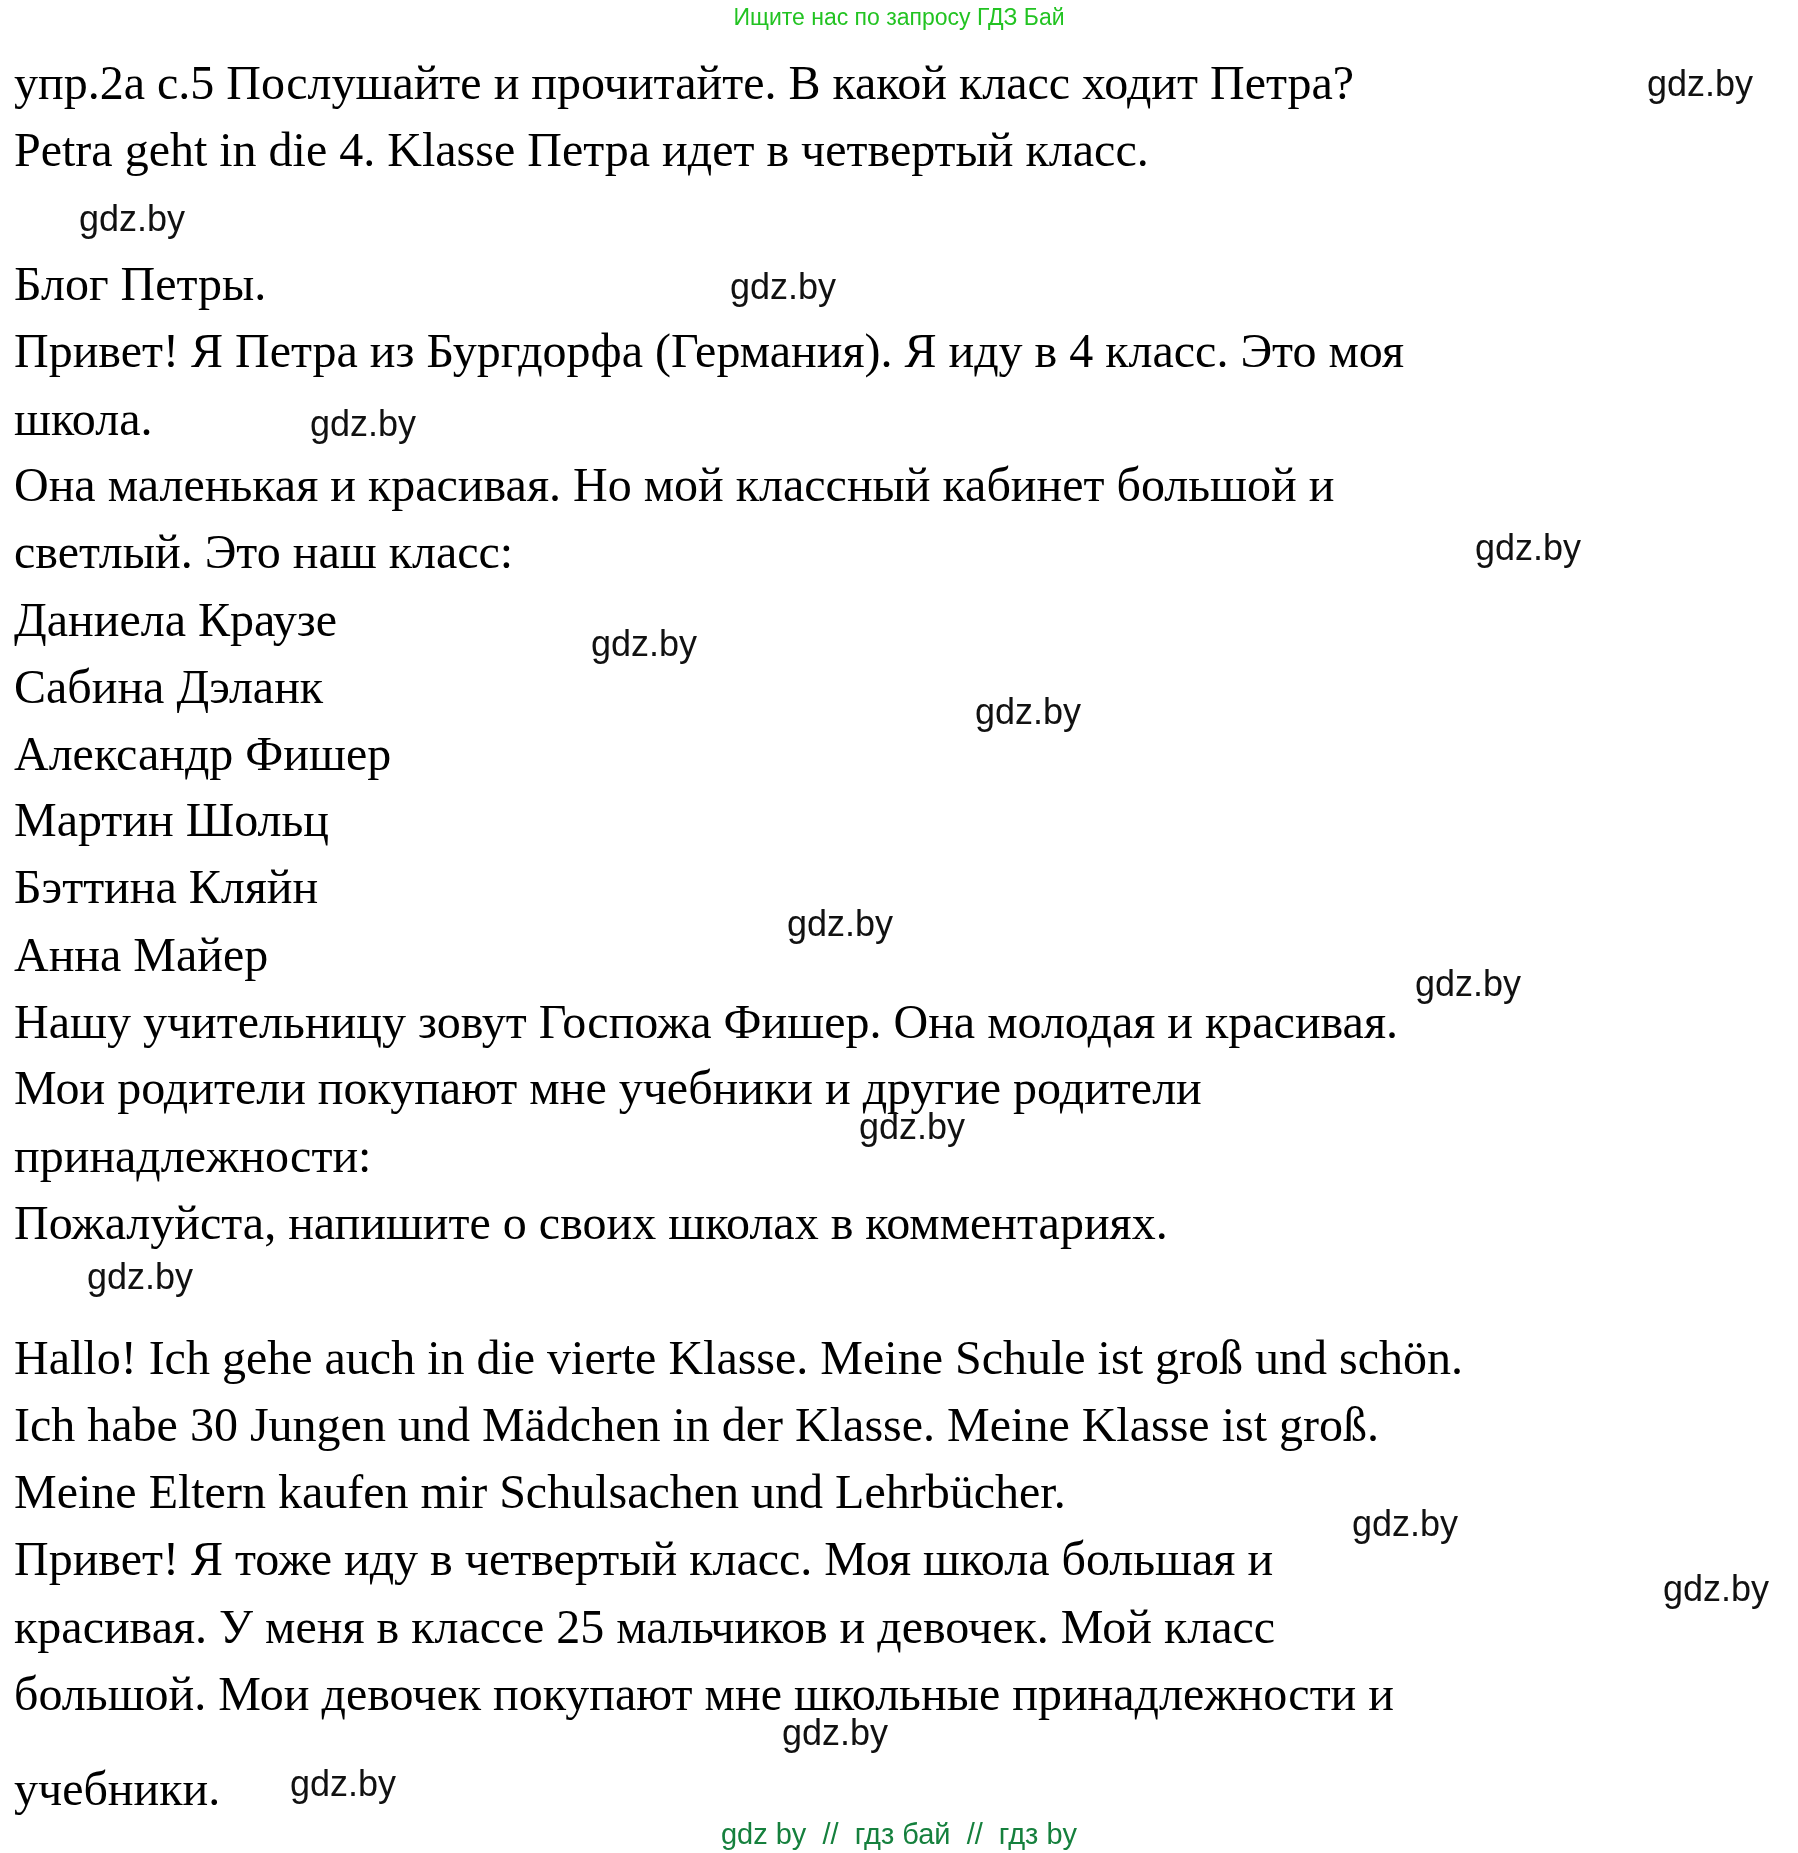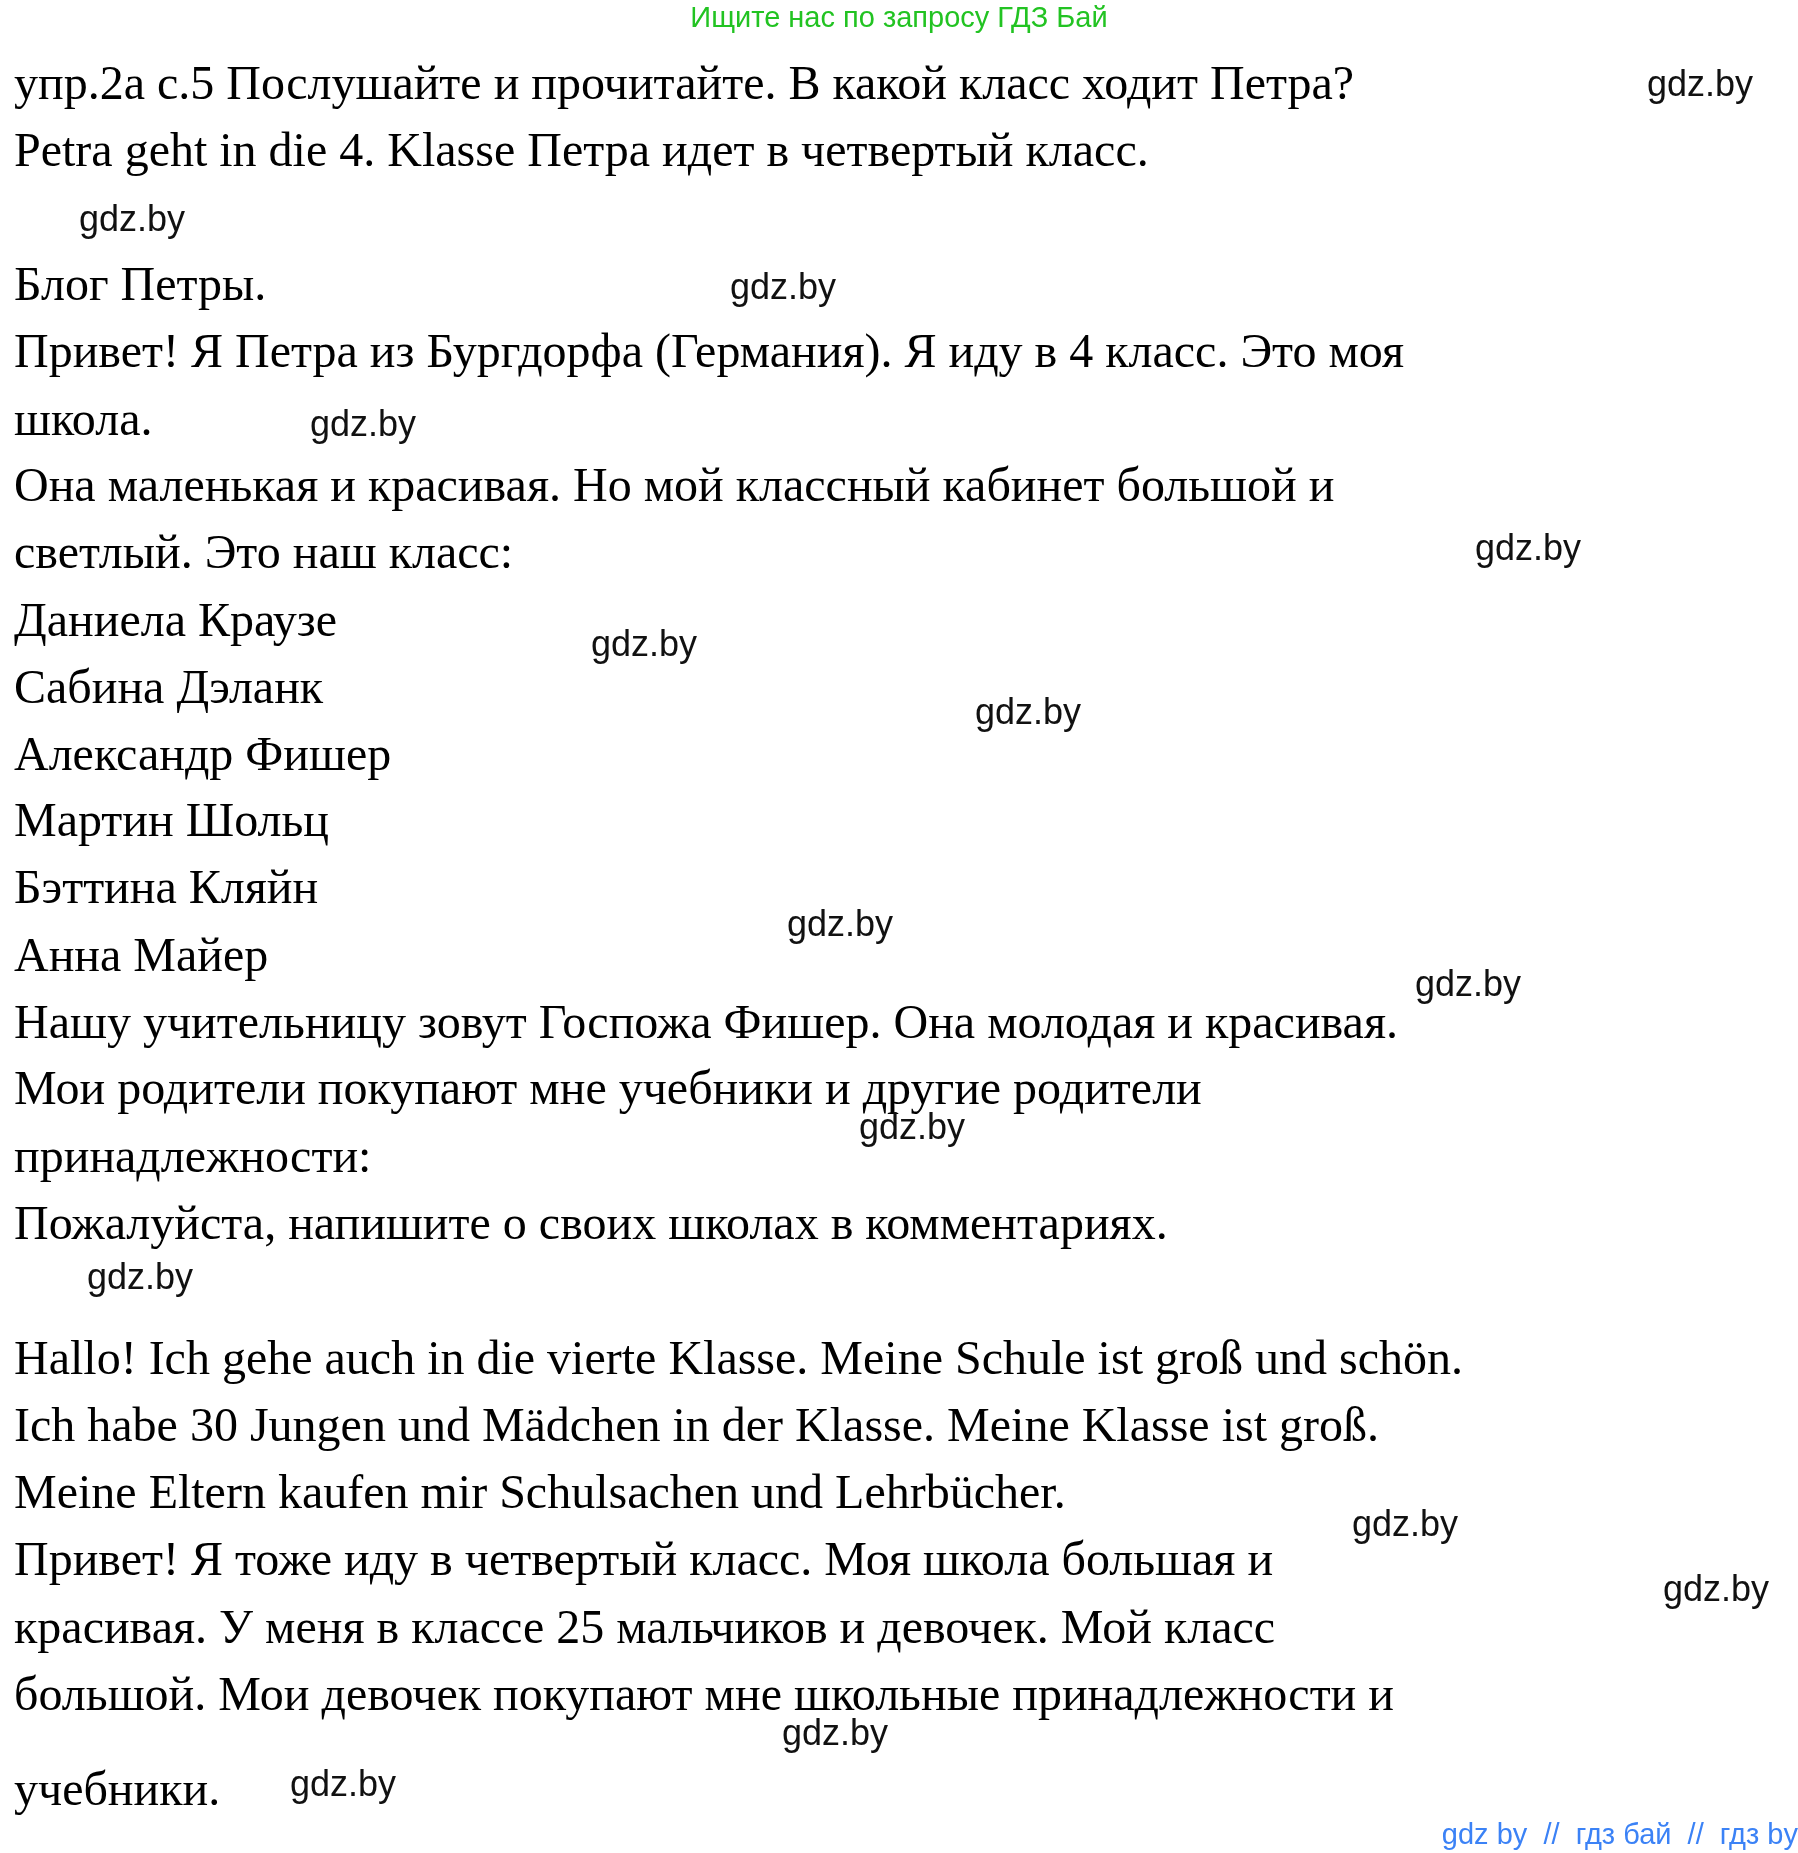--- a/index.html
+++ b/index.html
@@ -1,36 +1,36 @@
 <!DOCTYPE html>
 <html><head>
 <meta charset="utf-8">
 <style>
   html, body { margin: 0; padding: 0; background: #ffffff; }
   body { width: 1798px; height: 1853px; position: relative; overflow: hidden; }
   .header {
     position: absolute; left: 0; top: 0; width: 1798px; height: 34px;
     text-align: center; font-family: "Liberation Sans", "DejaVu Sans", sans-serif;
-    font-size: 29px; line-height: 34px; color: #22c322;
+    font-size: 23px; line-height: 34px; color: #22c322;
   }
   .line {
     position: absolute; left: 14px; white-space: nowrap;
     font-family: "Liberation Serif", "DejaVu Serif", serif;
     font-size: 48px; line-height: 66px; color: #000000;
   }
   .wm {
     position: absolute; white-space: nowrap;
     font-family: "Liberation Sans", "DejaVu Sans", sans-serif;
     font-size: 36px; line-height: 30px; color: #111111;
     transform: translate(-50%, -50%);
   }
   .footer {
     position: absolute; left: 0; top: 1816px; width: 1798px; height: 36px;
-    text-align: right; font-family: "Liberation Sans", "DejaVu Sans", sans-serif;
-    font-size: 29px; line-height: 36px; color: #3b82f6;
+    text-align: center; font-family: "Liberation Sans", "DejaVu Sans", sans-serif;
+    font-size: 29px; line-height: 36px; color: #15803d;
   }
 </style>
 </head>
 <body>
 
 <div class="header">Ищите нас по запросу ГДЗ Бай</div>
 
 <div class="line" style="top:50px">упр.2а с.5 Послушайте и прочитайте. В какой класс ходит Петра?</div>
 <div class="line" style="top:117px">Petra geht in die 4. Klasse Петра идет в четвертый класс.</div>
 

